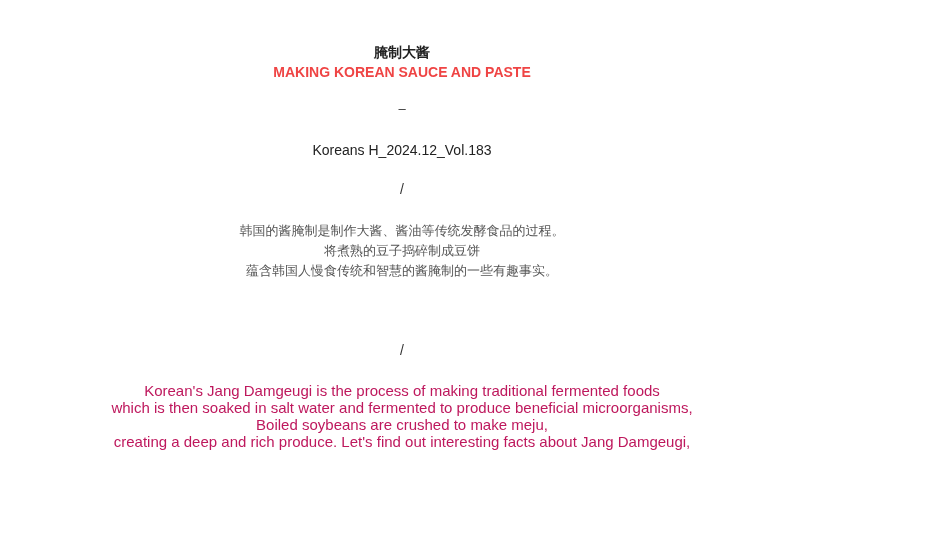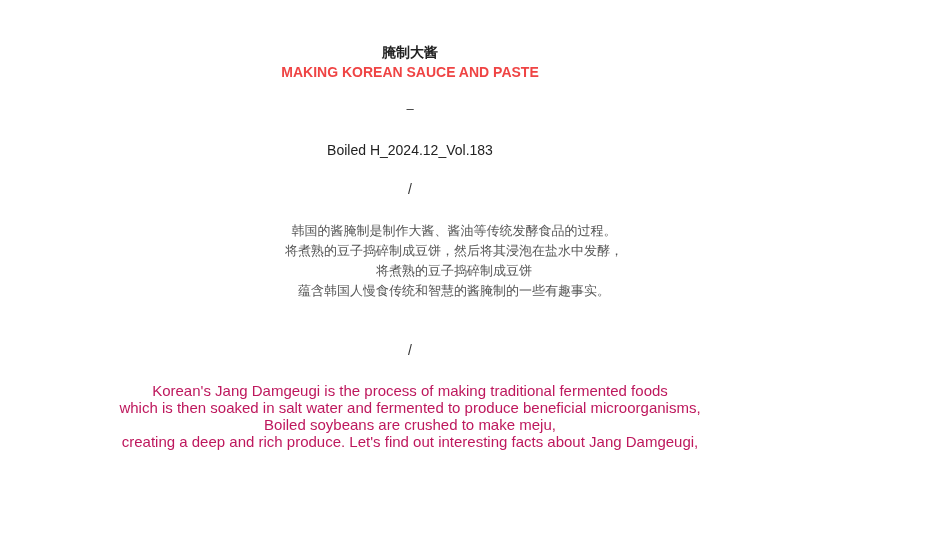--- a/index.html
+++ b/index.html
@@ -11,21 +11,21 @@
       width: 938px;
       height: 534px;
       overflow: hidden;
       font-family: "Liberation Sans", "DejaVu Sans", sans-serif;
       color: #333333;
       text-align: center;
       position: relative;
     }
     .block {
       position: absolute;
-      left: 8px;
+      left: 0;
       width: 804px;
     }
     .title-zh {
       top: 43px;
       font-size: 14px;
       font-weight: bold;
       color: #222222;
       line-height: 18px;
     }
     .title-en {
@@ -52,21 +52,20 @@
       top: 180px;
       font-size: 14px;
       color: #333333;
       line-height: 18px;
     }
     .zh-body {
       top: 221px;
       font-size: 13px;
       color: #555555;
       line-height: 20px;
-      padding-left: 44px;
     }
     .slash2 {
       top: 341px;
       font-size: 14px;
       color: #333333;
       line-height: 18px;
     }
     .en-body {
       top: 382px;
       font-size: 15px;
@@ -74,26 +73,25 @@
       line-height: 17px;
     }
     .line { display: block; white-space: nowrap; }
   </style>
 </head>
 <body>
 
 <div class="block title-zh">腌制大酱</div>
 <div class="block title-en">MAKING KOREAN SAUCE AND PASTE</div>
 <div class="block dash">–</div>
-<div class="block issue">Boiled H_2024.12_Vol.183</div>
+<div class="block issue">Koreans H_2024.12_Vol.183</div>
 <div class="block slash1">/</div>
 
 <div class="block zh-body">
   <span class="line">韩国的酱腌制是制作大酱、酱油等传统发酵食品的过程。</span>
-  <span class="line">将煮熟的豆子捣碎制成豆饼，然后将其浸泡在盐水中发酵，</span>
   <span class="line">将煮熟的豆子捣碎制成豆饼</span>
   <span class="line">蕴含韩国人慢食传统和智慧的酱腌制的一些有趣事实。</span>
 </div>
 
 <div class="block slash2">/</div>
 
 <div class="block en-body">
   <span class="line">Korean's Jang Damgeugi is the process of making traditional fermented foods</span>
   <span class="line">which is then soaked in salt water and fermented to produce beneficial microorganisms,</span>
   <span class="line">Boiled soybeans are crushed to make meju,</span>

